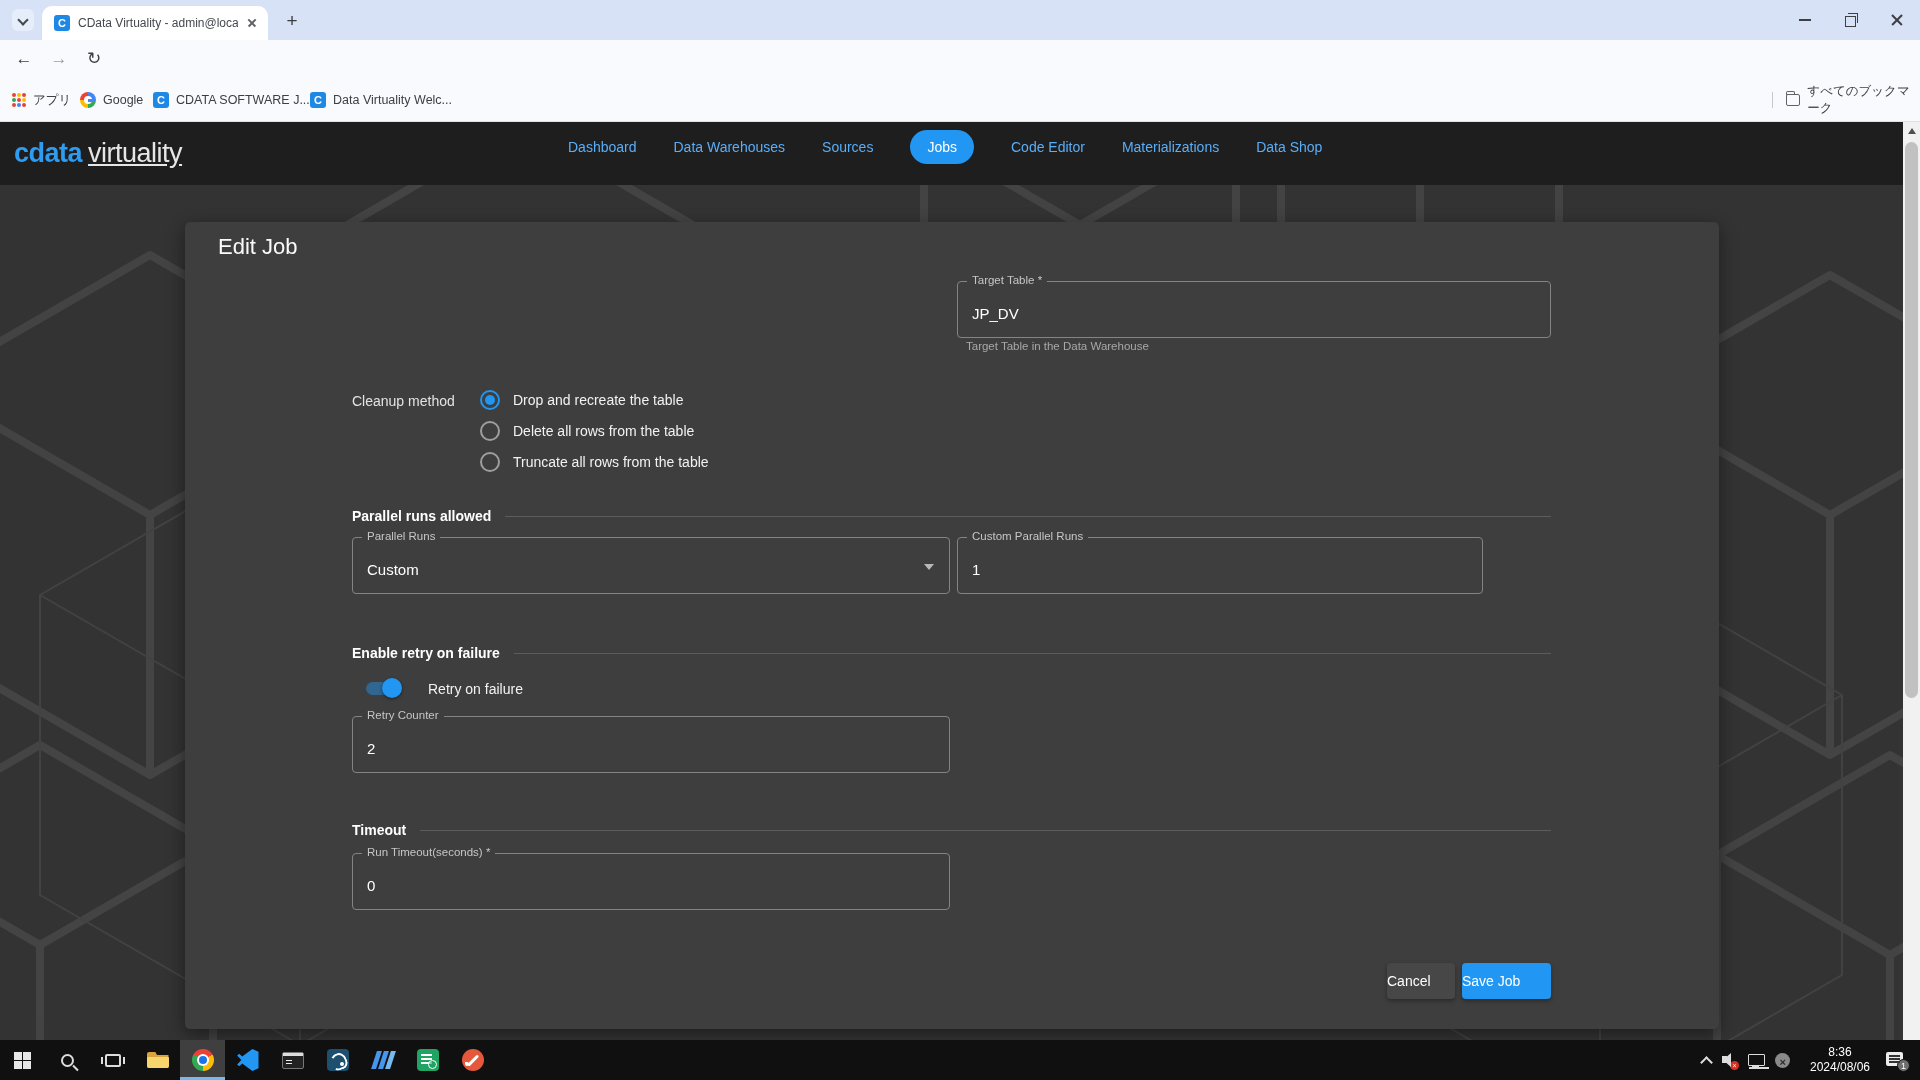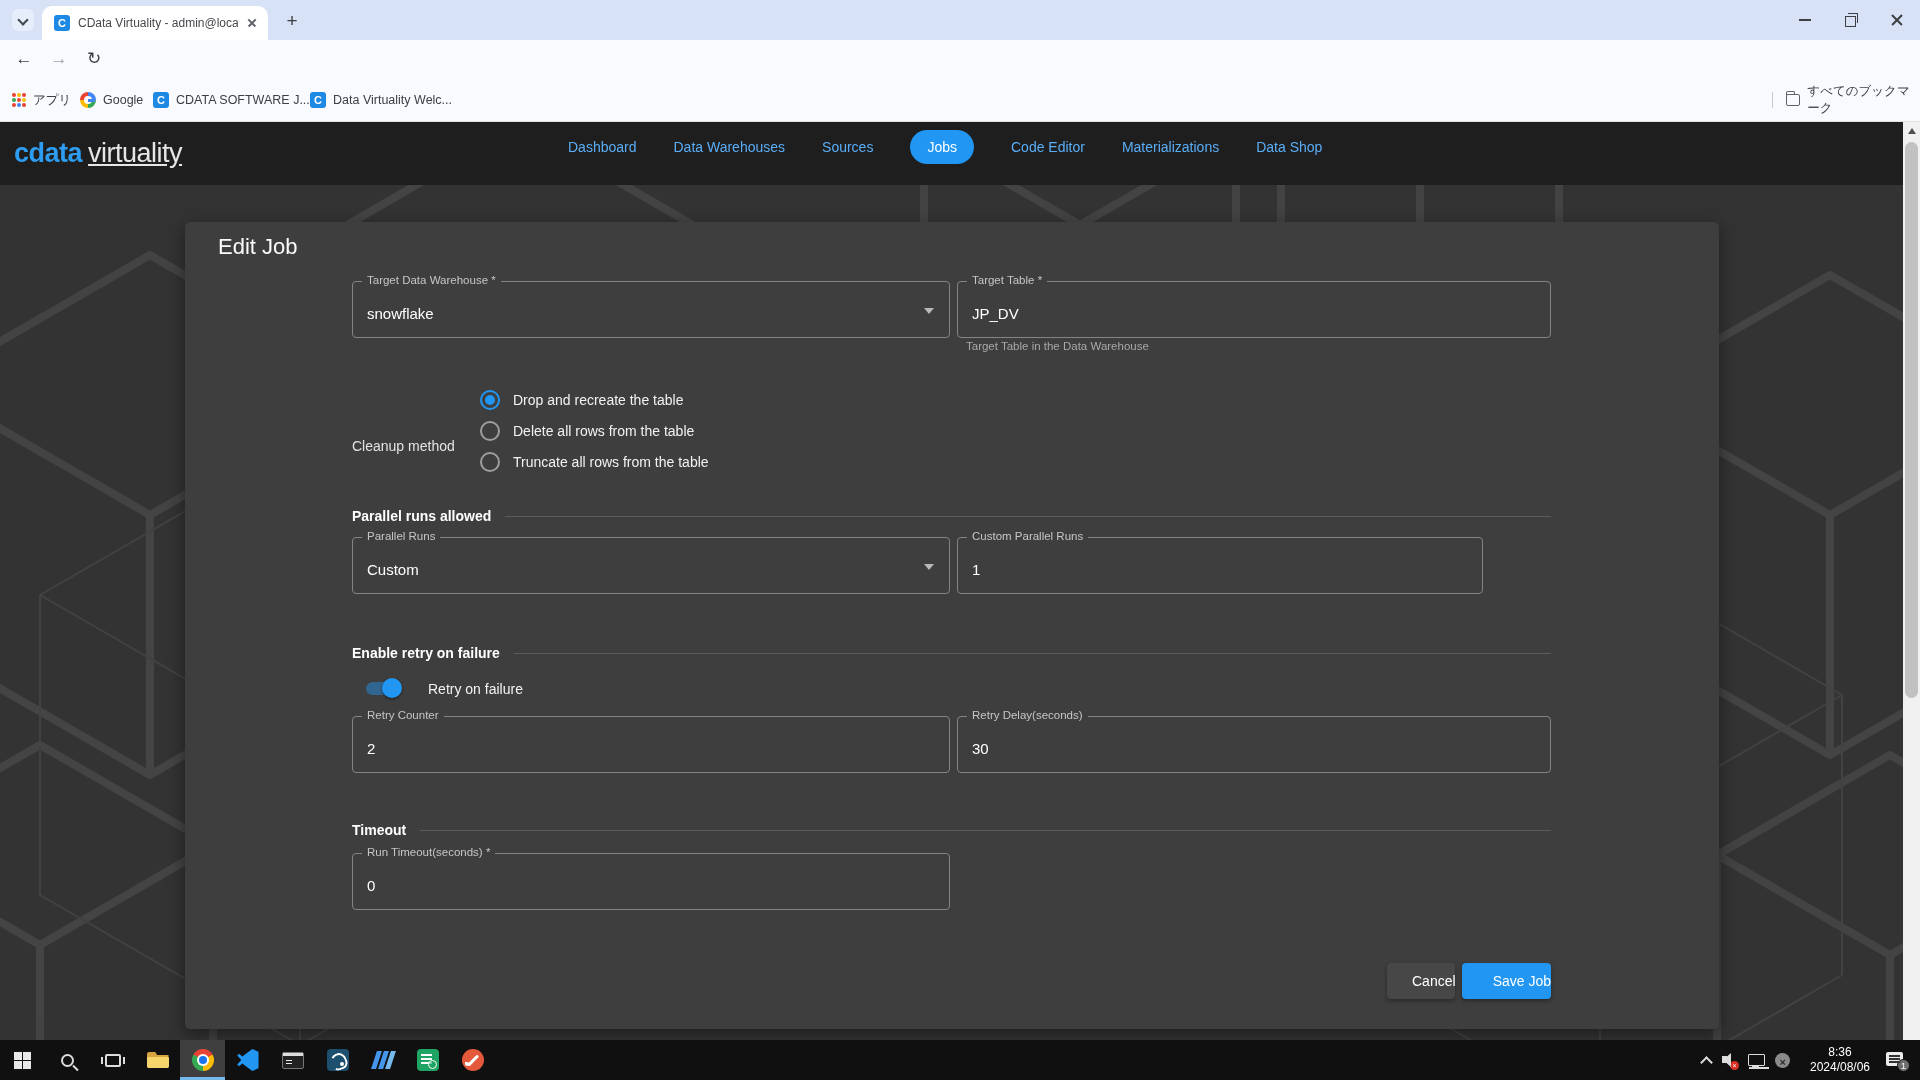--- a/index.html
+++ b/index.html
@@ -87,37 +87,37 @@
   
   .card { position:absolute; left:185px; top:222px; width:1534px; height:807px; background:#3e3e3e; border-radius:5px; box-shadow:0 5px 18px rgba(0,0,0,.45); }
   .page-title { position:absolute; left:218px; top:234px; font-size:22px; font-weight:500; color:#fafafa; }
 
   .field { position:absolute; height:57px; border:1px solid #848484; border-radius:4px; }
   .field-label { position:absolute; top:-8px; left:9px; background:#3e3e3e; padding:0 5px; font-size:11.5px; color:#c6c6c6; white-space:nowrap; }
   .field-value { position:absolute; left:14px; top:23px; font-size:15px; color:#fff; font-weight:500; }
   .sel-arrow { position:absolute; right:15px; top:26px; width:0; height:0; border-left:5px solid transparent; border-right:5px solid transparent; border-top:6px solid #b8b8b8; }
   .helper { position:absolute; font-size:11.5px; color:#a8a8a8; }
 
-  .inline-label { position:absolute; font-size:14px; color:#e3e3e3;margin-top:45px; }
+  .inline-label { position:absolute; font-size:14px; color:#e3e3e3; }
   .radio-row { position:absolute; display:flex; align-items:center; gap:13px; }
   .radio { width:20px; height:20px; border:2px solid #9e9e9e; border-radius:50%; position:relative; flex:0 0 20px; }
   .radio.selected { border-color:#2196f3; }
   .radio.selected::after { content:""; position:absolute; left:3px; top:3px; width:10px; height:10px; border-radius:50%; background:#2196f3; }
   .radio-label { font-size:14px; color:#f2f2f2; }
 
   .section-row { position:absolute; left:352px; width:1199px; display:flex; align-items:center; gap:14px; }
   .section-title { font-size:14px; font-weight:600; color:#fff; white-space:nowrap; }
   .section-rule { flex:1; border-top:1px solid #5c5c5c; }
 
   .switch { position:absolute; width:38px; height:20px; }
   .switch .track { position:absolute; left:2px; top:4px; width:34px; height:13px; border-radius:7px; background:rgba(33,150,243,.45); }
   .switch .thumb { position:absolute; right:0; top:0; width:20px; height:20px; border-radius:50%; background:#2196f3; box-shadow:0 1px 3px rgba(0,0,0,.5); }
   .switch-label { position:absolute; font-size:14px; color:#f2f2f2; }
 
-  .btn { position:absolute; height:36px; border-radius:4px; color:#fff; font-size:14px; font-weight:500; text-align:right; line-height:36px; box-shadow:0 2px 4px rgba(0,0,0,.35);padding-left:25px; }
+  .btn { position:absolute; height:36px; border-radius:4px; color:#fff; font-size:14px; font-weight:500; text-align:left; line-height:36px; box-shadow:0 2px 4px rgba(0,0,0,.35); }
   .btn-cancel { left:1387px; top:963px; width:68px; background:#474747; }
   .btn-save { left:1462px; top:963px; width:89px; background:#2196f3; }
 
   
   .scrollbar { position:absolute; left:1903px; top:122px; width:17px; height:918px; background:#f1f1f1; }
   .sb-arrow { position:absolute; left:4.5px; top:6px; width:0; height:0; border-left:4px solid transparent; border-right:4px solid transparent; border-bottom:6px solid #505050; }
   .sb-thumb { position:absolute; left:2px; top:20px; width:13px; height:556px; background:#c1c1c1; border-radius:7px; }
 
   
   .taskbar { position:absolute; left:0; top:1040px; width:1920px; height:40px; background:#101010; display:flex; }
@@ -280,25 +280,20 @@
       <g fill="none" stroke="#424242" stroke-width="2">
         <path d="M560,410 L560,710 L300,860 L40,710 L40,410 L300,260 Z M40,410 L300,560 L560,410 M300,560 L300,860"></path>
         <path d="M1842,510 L1842,790 L1600,930 L1358,790 L1358,510 L1600,370 Z M1358,510 L1600,650 L1842,510 M1600,650 L1600,930"></path>
       </g>
     </svg>
   </div>
 
   <div class="card"></div>
   <div class="page-title">Edit Job</div>
 
-  <div class="field" style="left:352px;top:281px;width:598px">
-    <span class="field-label">Target Data Warehouse *</span>
-    <span class="field-value">snowflake</span>
-    <span class="sel-arrow"></span>
-  </div>
   <div class="field" style="left:957px;top:281px;width:594px">
     <span class="field-label">Target Table *</span>
     <span class="field-value">JP_DV</span>
   </div>
   <div class="helper" style="left:966px;top:340px">Target Table in the Data Warehouse</div>
 
   <div class="inline-label" style="left:352px;top:393px">Cleanup method</div>
   <div class="radio-row" style="left:480px;top:390px">
     <span class="radio selected"></span>
     <span class="radio-label">Drop and recreate the table</span>
@@ -331,24 +326,20 @@
     <span class="section-rule"></span>
   </div>
   <div class="switch" style="left:364px;top:678px">
     <span class="track"></span>
     <span class="thumb"></span>
   </div>
   <div class="switch-label" style="left:428px;top:681px">Retry on failure</div>
   <div class="field" style="left:352px;top:716px;width:598px">
     <span class="field-label">Retry Counter</span>
     <span class="field-value">2</span>
-  </div>
-  <div class="field" style="left:957px;top:716px;width:594px">
-    <span class="field-label">Retry Delay(seconds)</span>
-    <span class="field-value">30</span>
   </div>
 
   <div class="section-row" style="top:822px">
     <span class="section-title">Timeout</span>
     <span class="section-rule"></span>
   </div>
   <div class="field" style="left:352px;top:853px;width:598px">
     <span class="field-label">Run Timeout(seconds) *</span>
     <span class="field-value">0</span>
   </div>

